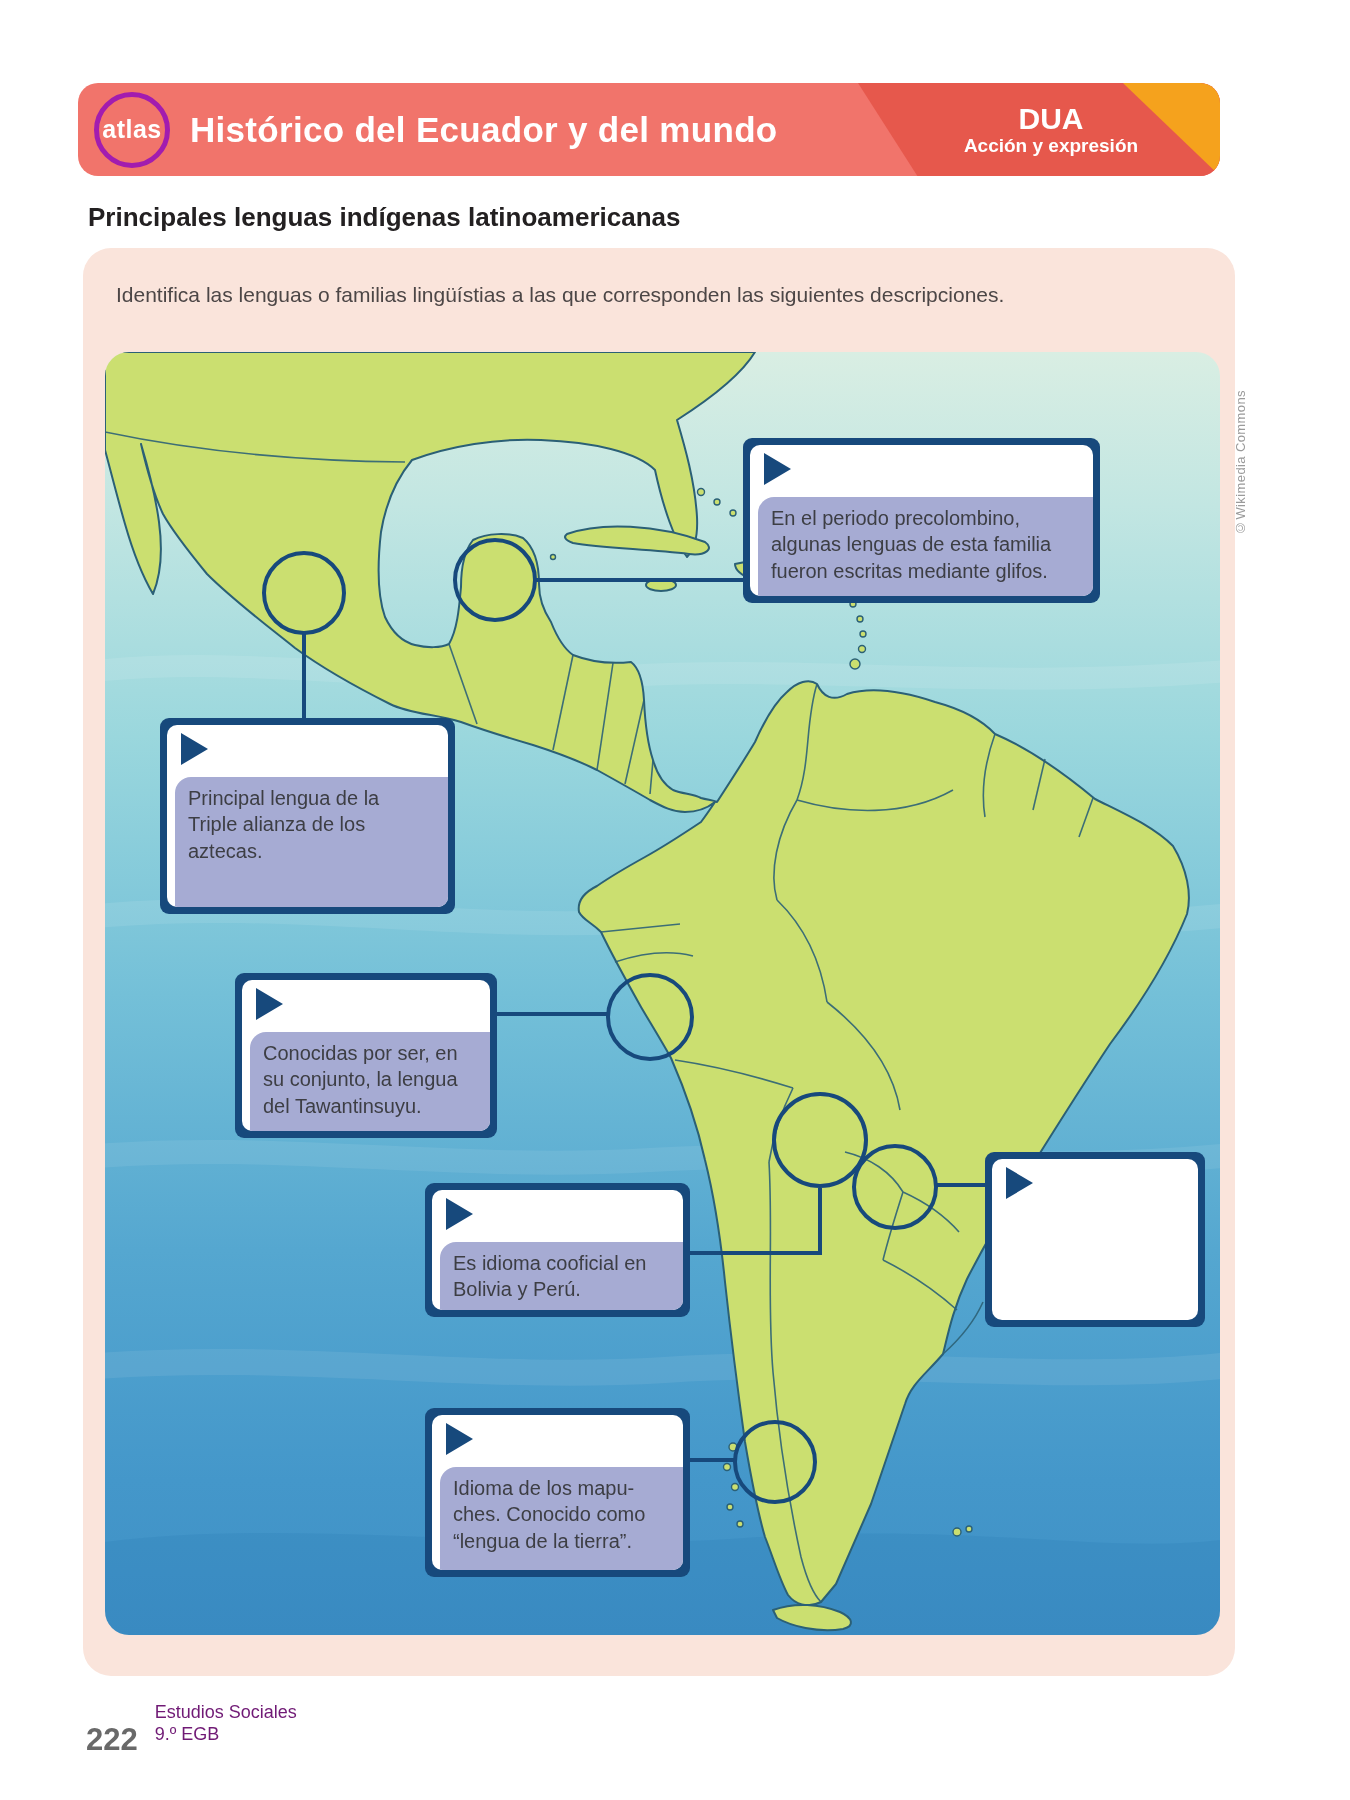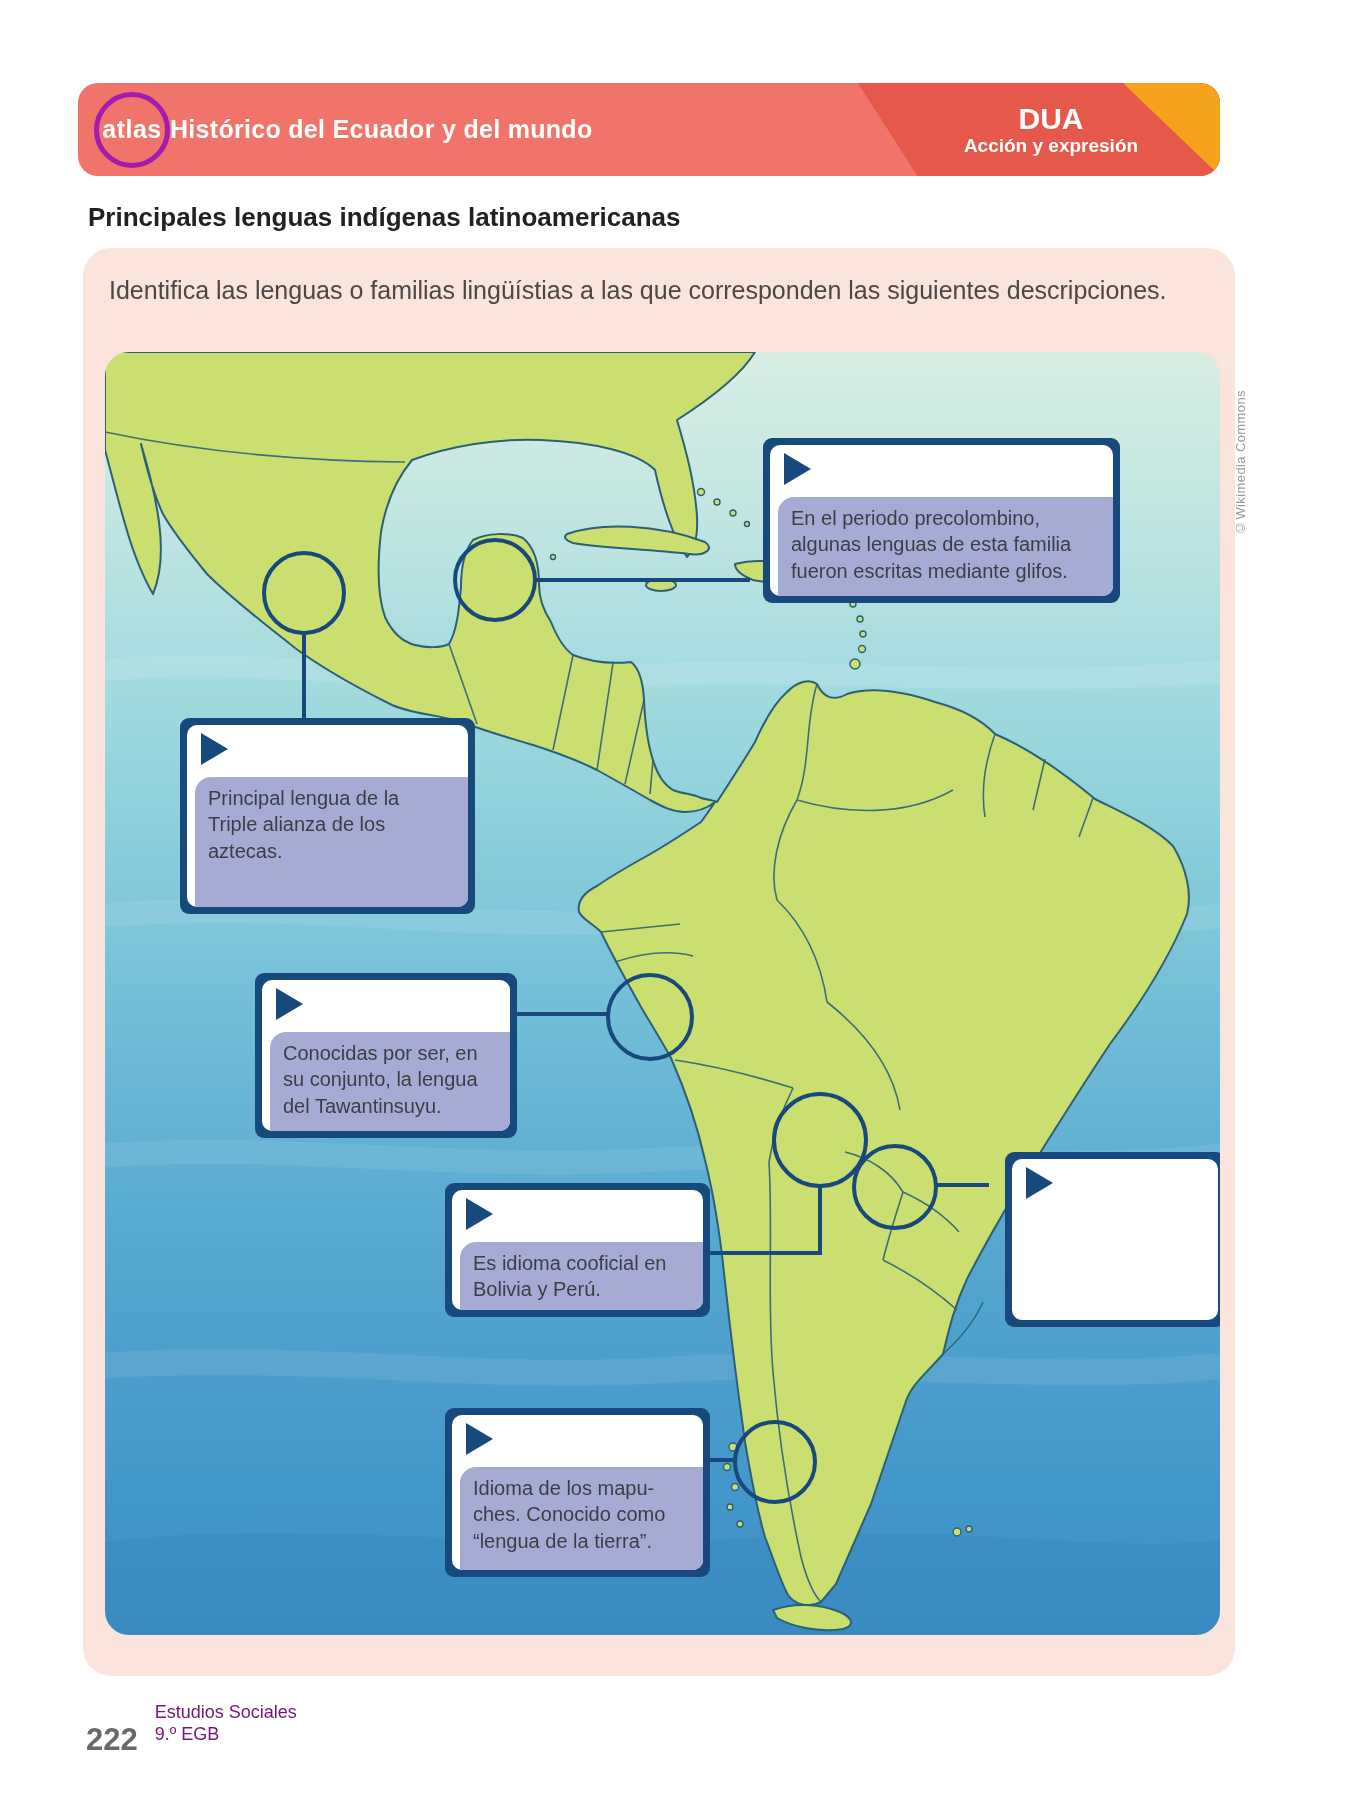--- a/index.html
+++ b/index.html
@@ -10,42 +10,42 @@
   .header{position:absolute;left:78px;top:83px;width:1142px;height:93px;
           border-radius:20px;overflow:hidden;background:var(--header-coral,#F1746B);}
   .hdr-dark{position:absolute;inset:0;background:var(--header-red,#E6584C);
             clip-path:polygon(68.3% 0,100% 0,100% 100%,73.5% 100%);}
   .hdr-orange{position:absolute;inset:0;background:var(--header-orange,#F5A21D);
             clip-path:polygon(91.5% 0,100% 0,100% 100%);}
   .logo{position:absolute;left:16px;top:50%;transform:translateY(-50%);
         width:66px;height:66px;border:5px solid #a21caf;border-radius:50%;
         display:flex;align-items:center;justify-content:center;
         color:#fff;font-size:25px;font-weight:bold;letter-spacing:.5px;}
-  .hdr-title{position:absolute;left:92px;top:0;height:100%;display:flex;align-items:center;
-             color:#fff;font-size:25px;font-weight:bold;letter-spacing:.3px;}
+  .hdr-title{position:absolute;left:112px;top:0;height:100%;display:flex;align-items:center;
+             color:#fff;font-size:35px;font-weight:bold;letter-spacing:.3px;}
   .hdr-badge{position:absolute;right:74px;top:50%;transform:translateY(-50%);
              width:190px;text-align:center;color:#fff;}
   .badge-title{font-size:30px;font-weight:bold;line-height:1.1;}
   .badge-sub{font-size:19px;font-weight:bold;line-height:1.2;}
 
   
   .heading{position:absolute;left:88px;top:202px;margin:0;font-size:26px;font-weight:bold;
            color:#232021;}
   .pink-panel{position:absolute;left:83px;top:248px;width:1152px;height:1428px;
               background:var(--panel-pink,#FAE4DB);border-radius:28px;}
-  .instruction{position:absolute;left:22px;top:24px;margin:4px;font-size:25px;color:#4c4646;}
+  .instruction{position:absolute;left:22px;top:24px;margin:11px;font-size:21px;color:#4c4646;}
 
   
   .map{position:absolute;left:22px;top:104px;width:1115px;height:1283px;
        border-radius:24px;overflow:hidden;}
   .map svg{position:absolute;left:0;top:0;}
 
   
   .callout{position:absolute;background:var(--navy,#17497C);border-radius:9px;
-           padding:7px;box-sizing:border-box;margin-left:20px;}
+           padding:7px;box-sizing:border-box;}
   .callout-inner{position:relative;width:100%;height:100%;background:#fff;
                  border-radius:10px;overflow:hidden;}
   .play{position:absolute;left:14px;top:8px;width:0;height:0;
         border-top:16px solid transparent;border-bottom:16px solid transparent;
         border-left:27px solid var(--navy,#17497C);}
   .callout-body{position:absolute;left:8px;right:0;top:52px;bottom:0;
                 background:var(--lavender,#A6ABD3);border-radius:16px 0 0 0;
                 padding:8px 10px 8px 13px;box-sizing:border-box;
                 font-size:20px;line-height:1.32;color:#3d3e44;white-space:pre-line;}
 

